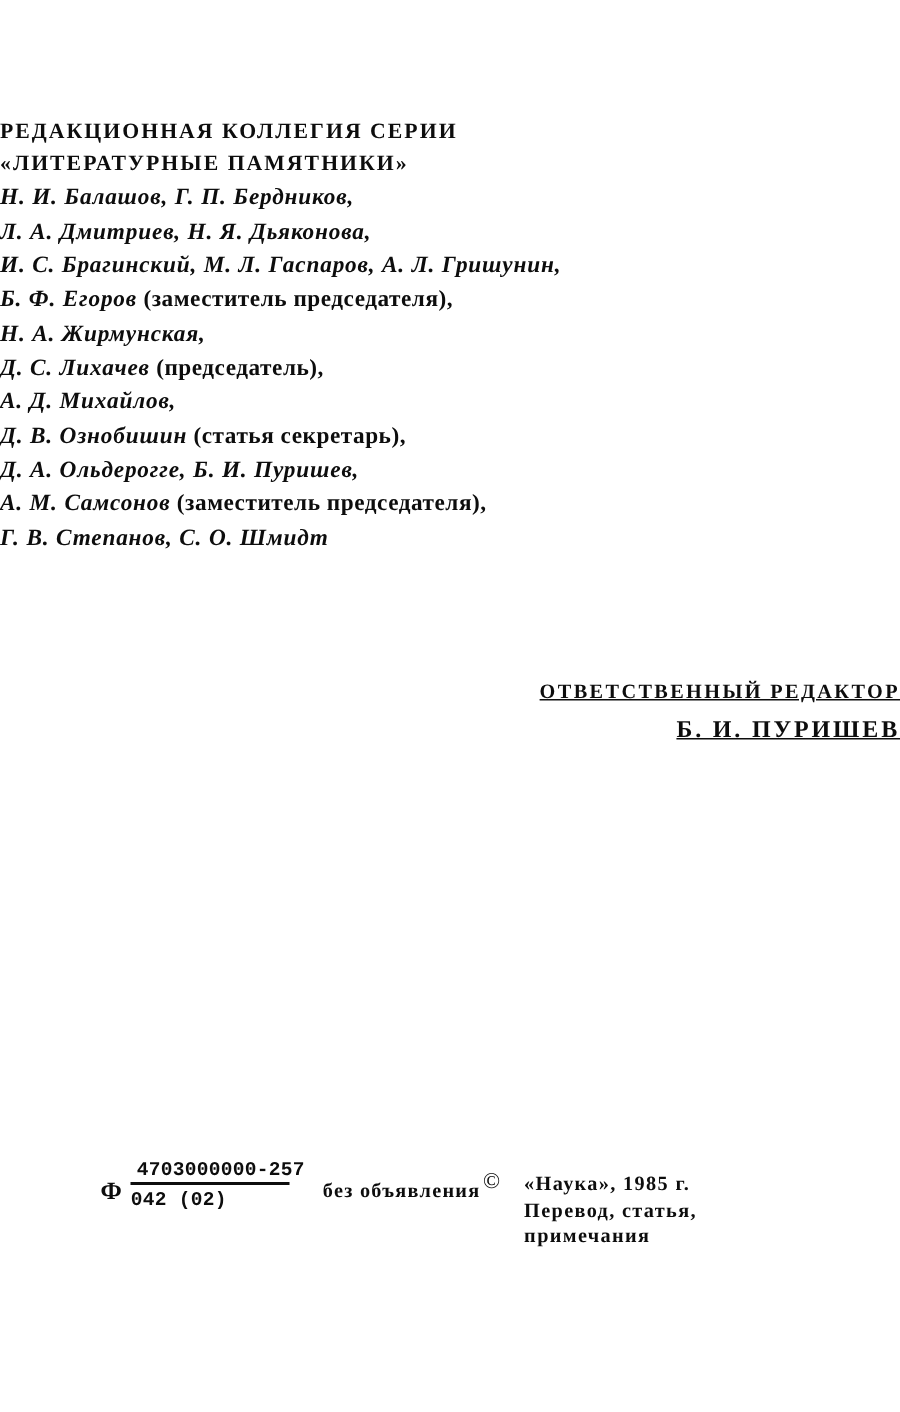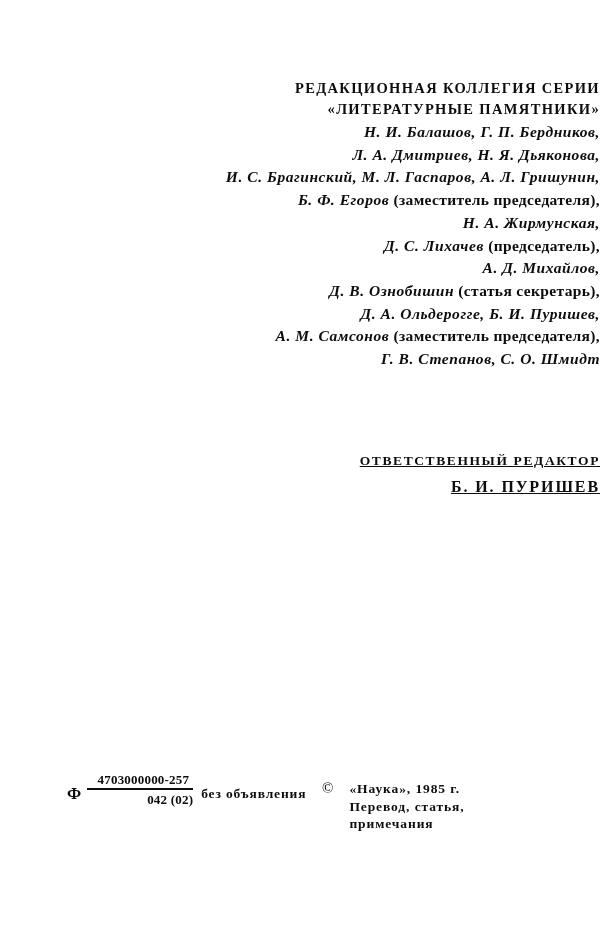--- a/index.html
+++ b/index.html
@@ -19,21 +19,21 @@
     font-family: "Liberation Serif", "DejaVu Serif", serif;
     overflow: hidden;
   }
 
   
   .board {
     position: absolute;
     top: 78px;
     left: 0;
     width: 600px;
-    text-align: right;
+    text-align: left;
   }
 
   .board-heading {
     font-size: 14.5px;
     font-weight: bold;
     letter-spacing: 1.35px;
     line-height: 20.5px;
     white-space: nowrap;
   }
 
@@ -109,22 +109,23 @@
   .class-sigil {
     font-size: 16.5px;
     font-weight: bold;
     line-height: 1;
     padding-top: 9px;
   }
 
   .fraction {
     display: inline-flex;
     flex-direction: column;
-    align-items: flex-end;
+    align-items: flex-start;
     margin-left: 6px;
+    font-family: Liberation Mono, monospace;
   }
 
   .fraction-num {
     font-size: 13px;
     font-weight: bold;
     letter-spacing: 0.2px;
     padding: 0 4px 1px 4px;
     line-height: 15px;
     white-space: nowrap;
   }

